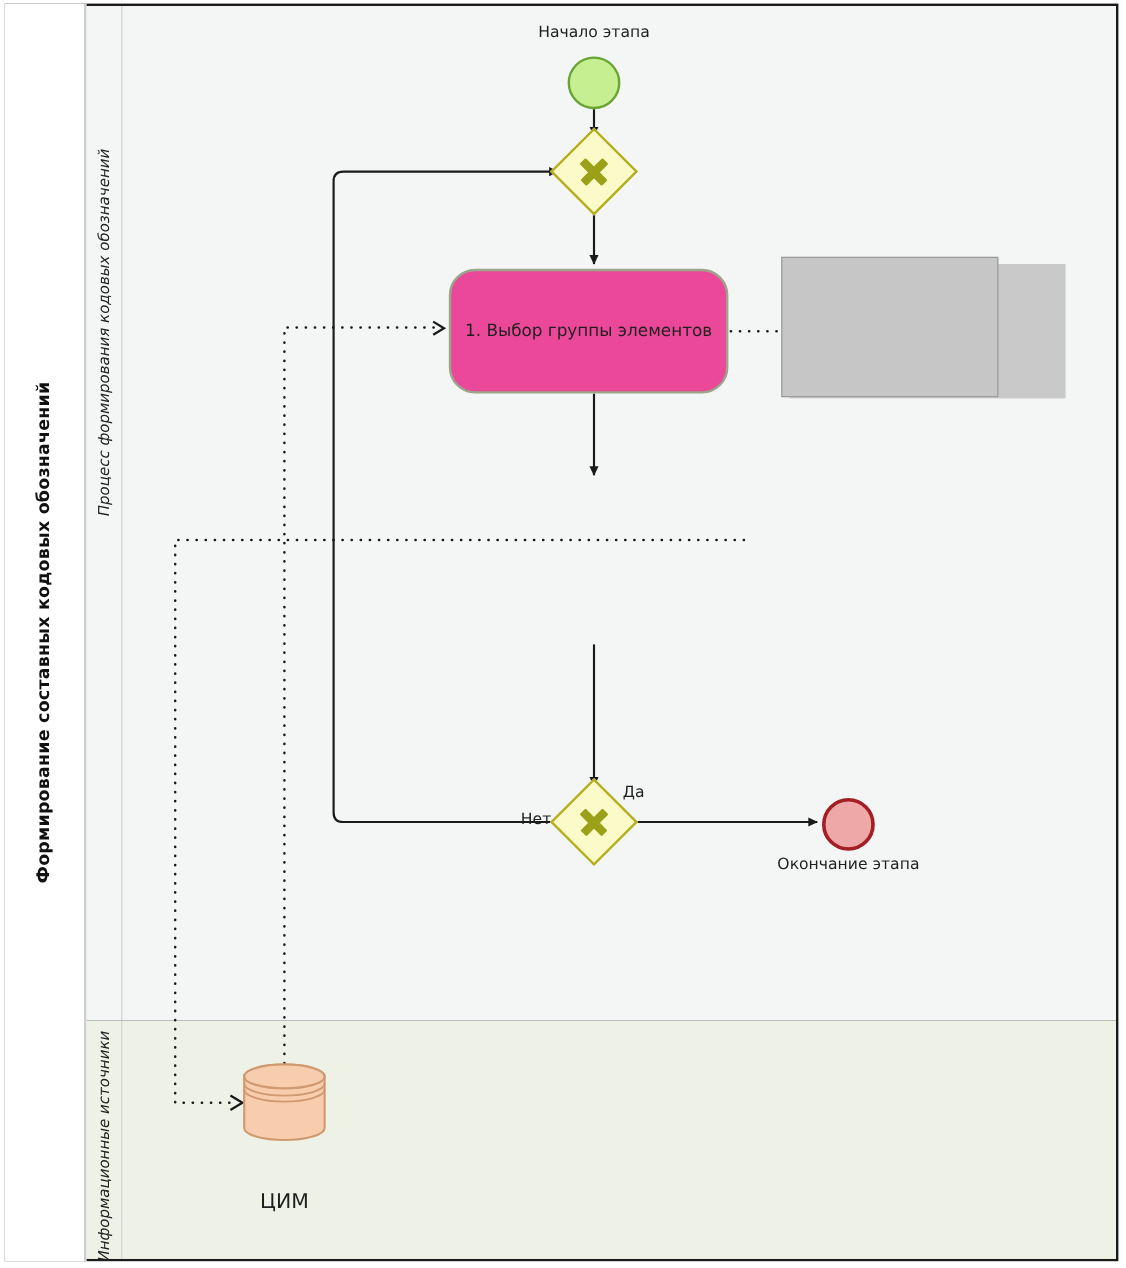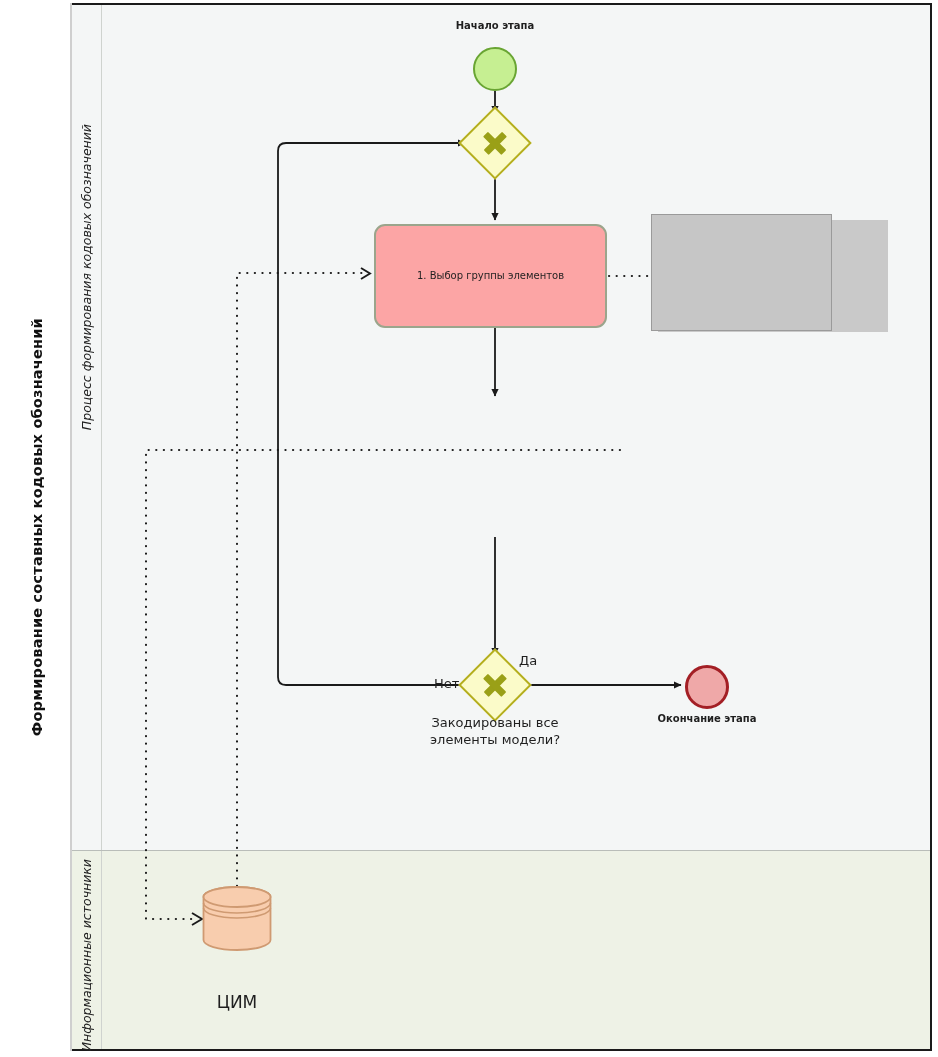--- a/index.html
+++ b/index.html
@@ -117,24 +117,23 @@
   }
   .event-end {
     left: 685px; top: 665px; width: 44px; height: 44px;
     background: #efa8a8;
     border: 3px solid #a31f25;
   }
 
   .event-label {
     position: absolute;
     text-align: center;
-    font-size: 10px;
+    font-size: 13px;
     color: #1f1f1f;
     white-space: nowrap;
-    font-weight: bold;
   }
   .label-start { left: 395px; top: 20px; width: 200px; }
   .label-end   { left: 607px; top: 713px; width: 200px; }
 
   .gateway {
     width: 52px; height: 52px;
     background: #fbfbc9;
     border: 2px solid #b4ae1e;
     transform: rotate(45deg);
   }
@@ -171,28 +170,28 @@
   .flow-label {
     position: absolute;
     font-size: 13px;
     color: #1f1f1f;
     white-space: nowrap;
   }
   .label-no { left: 434px; top: 657px; margin-top: 19px; }
   .label-yes { left: 519px; top: 653px; }
 
   .task {
-    background: #fca5a5;
+    background: #ec4899;
     border: 2px solid #9ba58c;
-    border-radius: 11px;
+    border-radius: 22px;
     display: flex;
     align-items: center;
     justify-content: center;
     text-align: center;
-    font-size: 10px;
+    font-size: 14px;
     line-height: 18px;
     color: #1f1f1f;
     padding: 6px 10px;
   }
   .task-1 { left: 374px; top: 224px; width: 233px; height: 104px; }
   .task-2 { left: 374px; top: 400px; width: 246px; height: 137px; }
   .task-2 .task-text { margin-top: -10px; }
   .loop-marker {
     position: absolute;
     left: 50%;
@@ -319,21 +318,20 @@
 
   <div class="annotation-shadow"></div>
   <div class="annotation"></div>
 
 
   <div class="flow-label label-no">Нет</div>
   <div class="flow-label label-yes">Да</div>
   <div class="node gateway gw-2">
     <div class="gw-x"></div>
   </div>
-  <div class="gw-caption caption-gw2">Закодированы все элементы модели?</div>
 
   <div class="node event event-end"></div>
   <div class="event-label label-end">Окончание этапа</div>
 
   <svg class="datastore" viewBox="0 0 70 65">
     <path d="M1.5,11 a33.5,10 0 0 1 67,0 L68.5,54 a33.5,10 0 0 1 -67,0 Z" fill="#f8cdae" stroke="#cf9a72" stroke-width="1.8"></path>
     <ellipse cx="35" cy="11" rx="33.5" ry="10" fill="#f8cdae" stroke="#cf9a72" stroke-width="1.8"></ellipse>
     <path d="M1.5,17 a33.5,10 0 0 0 67,0" fill="none" stroke="#cf9a72" stroke-width="1.6"></path>
     <path d="M1.5,22 a33.5,10 0 0 0 67,0" fill="none" stroke="#cf9a72" stroke-width="1.6"></path>
   </svg>

